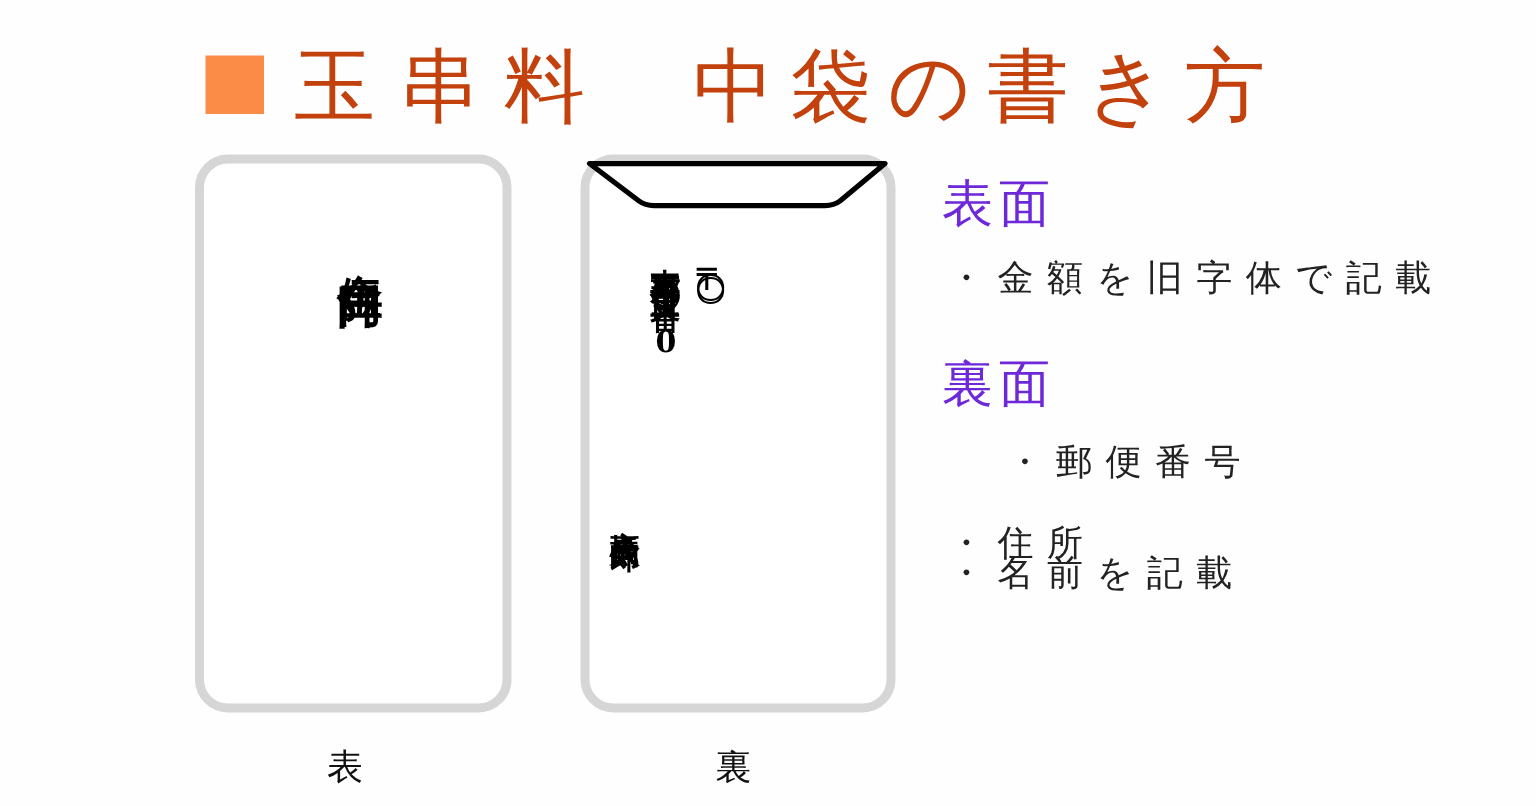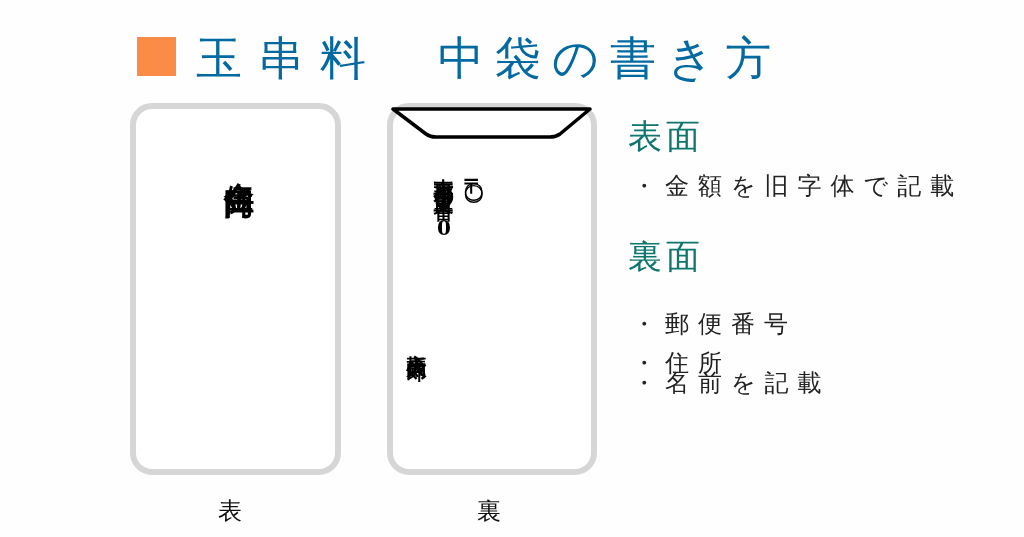--- a/index.html
+++ b/index.html
@@ -22,23 +22,23 @@
       width: 39px;
       height: 39px;
       background: #fb8c48;
     }
     .title {
       position: absolute;
       left: 196px;
       top: 28px;
       height: 60px;
       line-height: 60px;
-      font-size: 46px;
+      font-size: 54px;
       white-space: nowrap;
-      color: #0369a1;
+      color: #c2410c;
     }
     .title .part1 { letter-spacing: 16px; }
     .title .part2 { letter-spacing: 11px; margin-left: 56px; }
 
     .envelope {
       position: absolute;
       top: 103px;
       height: 372px;
       border: 6px solid #d6d6d6;
       border-radius: 22px;
@@ -99,37 +99,37 @@
     }
     .label-front { left: 218px; }
     .label-back  { left: 477px; }
 
     .section-heading {
       position: absolute;
       left: 628px;
       font-size: 34px;
       line-height: 40px;
       letter-spacing: 4px;
-      color: #0f766e;
+      color: #6d28d9;
     }
     .heading-front { top: 116px; }
     .heading-back  { top: 236px; }
 
     .bullet {
       position: absolute;
       left: 632px;
       font-family: Liberation Sans, sans-serif;
       font-size: 24px;
       line-height: 32px;
       letter-spacing: 9px;
       color: #222;
       white-space: nowrap;
     }
     .b1 { top: 170px; }
-    .b2 { top: 308px; }
+    .b2 { top: 293px; margin-left: 39px; }
     .b3 { top: 347px; }
     .b4 { top: 367px; }
   </style>
 </head>
 <body>
 
 <div class="title-marker"></div>
 <div class="title">
   <span class="part1">玉串料</span><span class="part2">中袋の書き方</span>
 </div>

